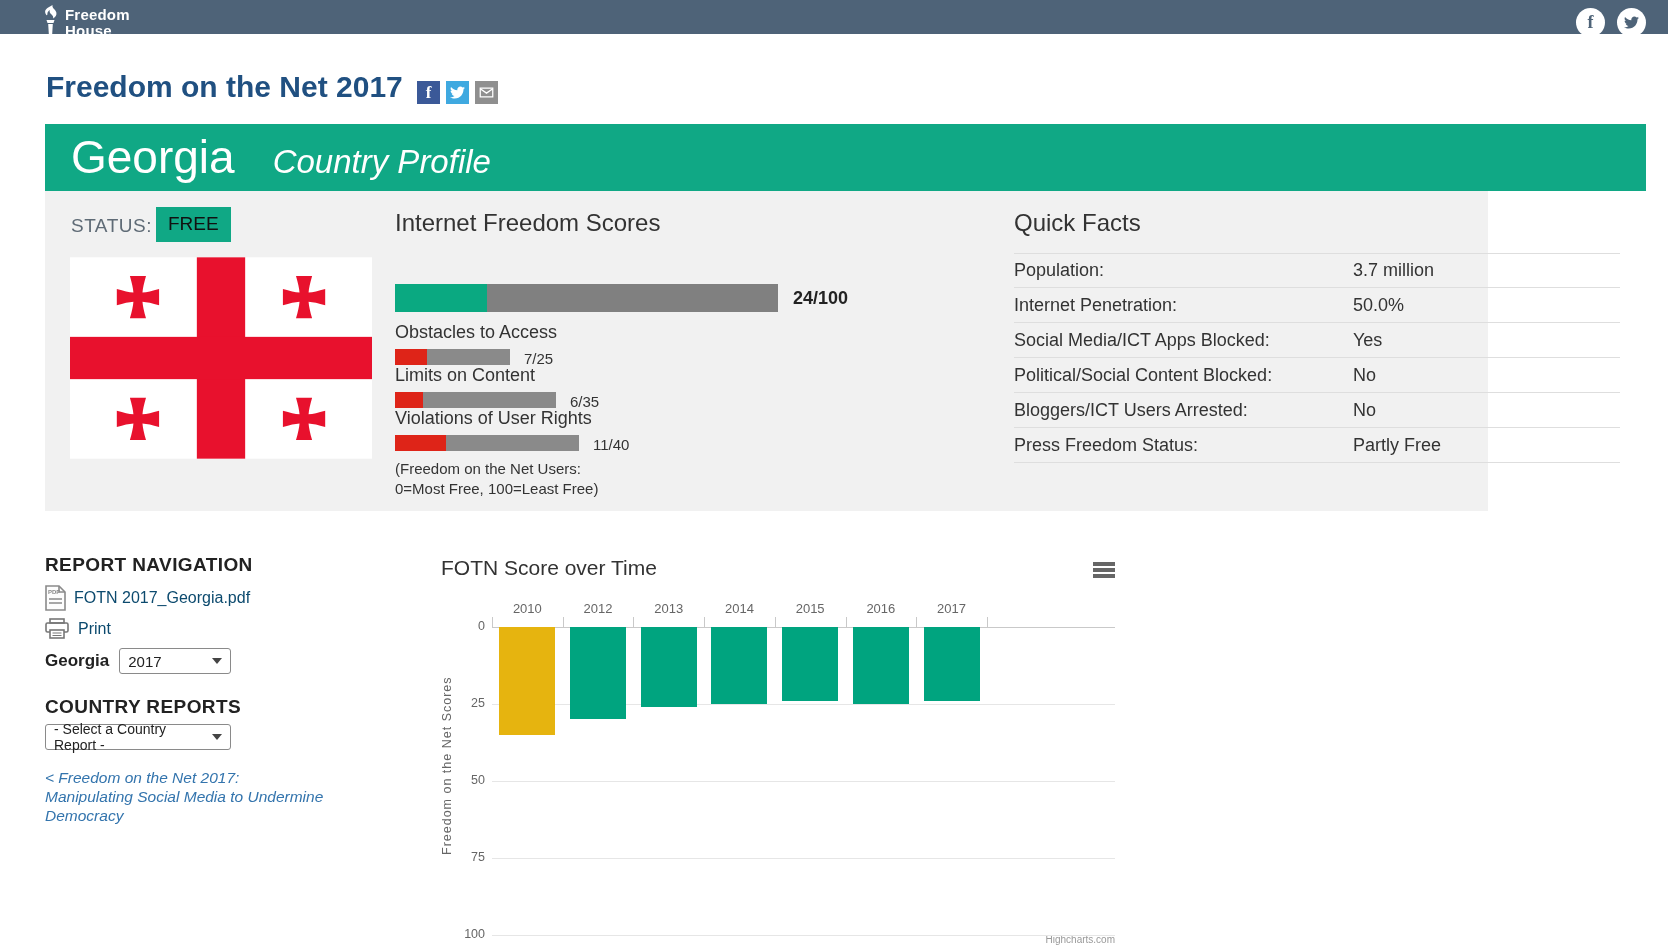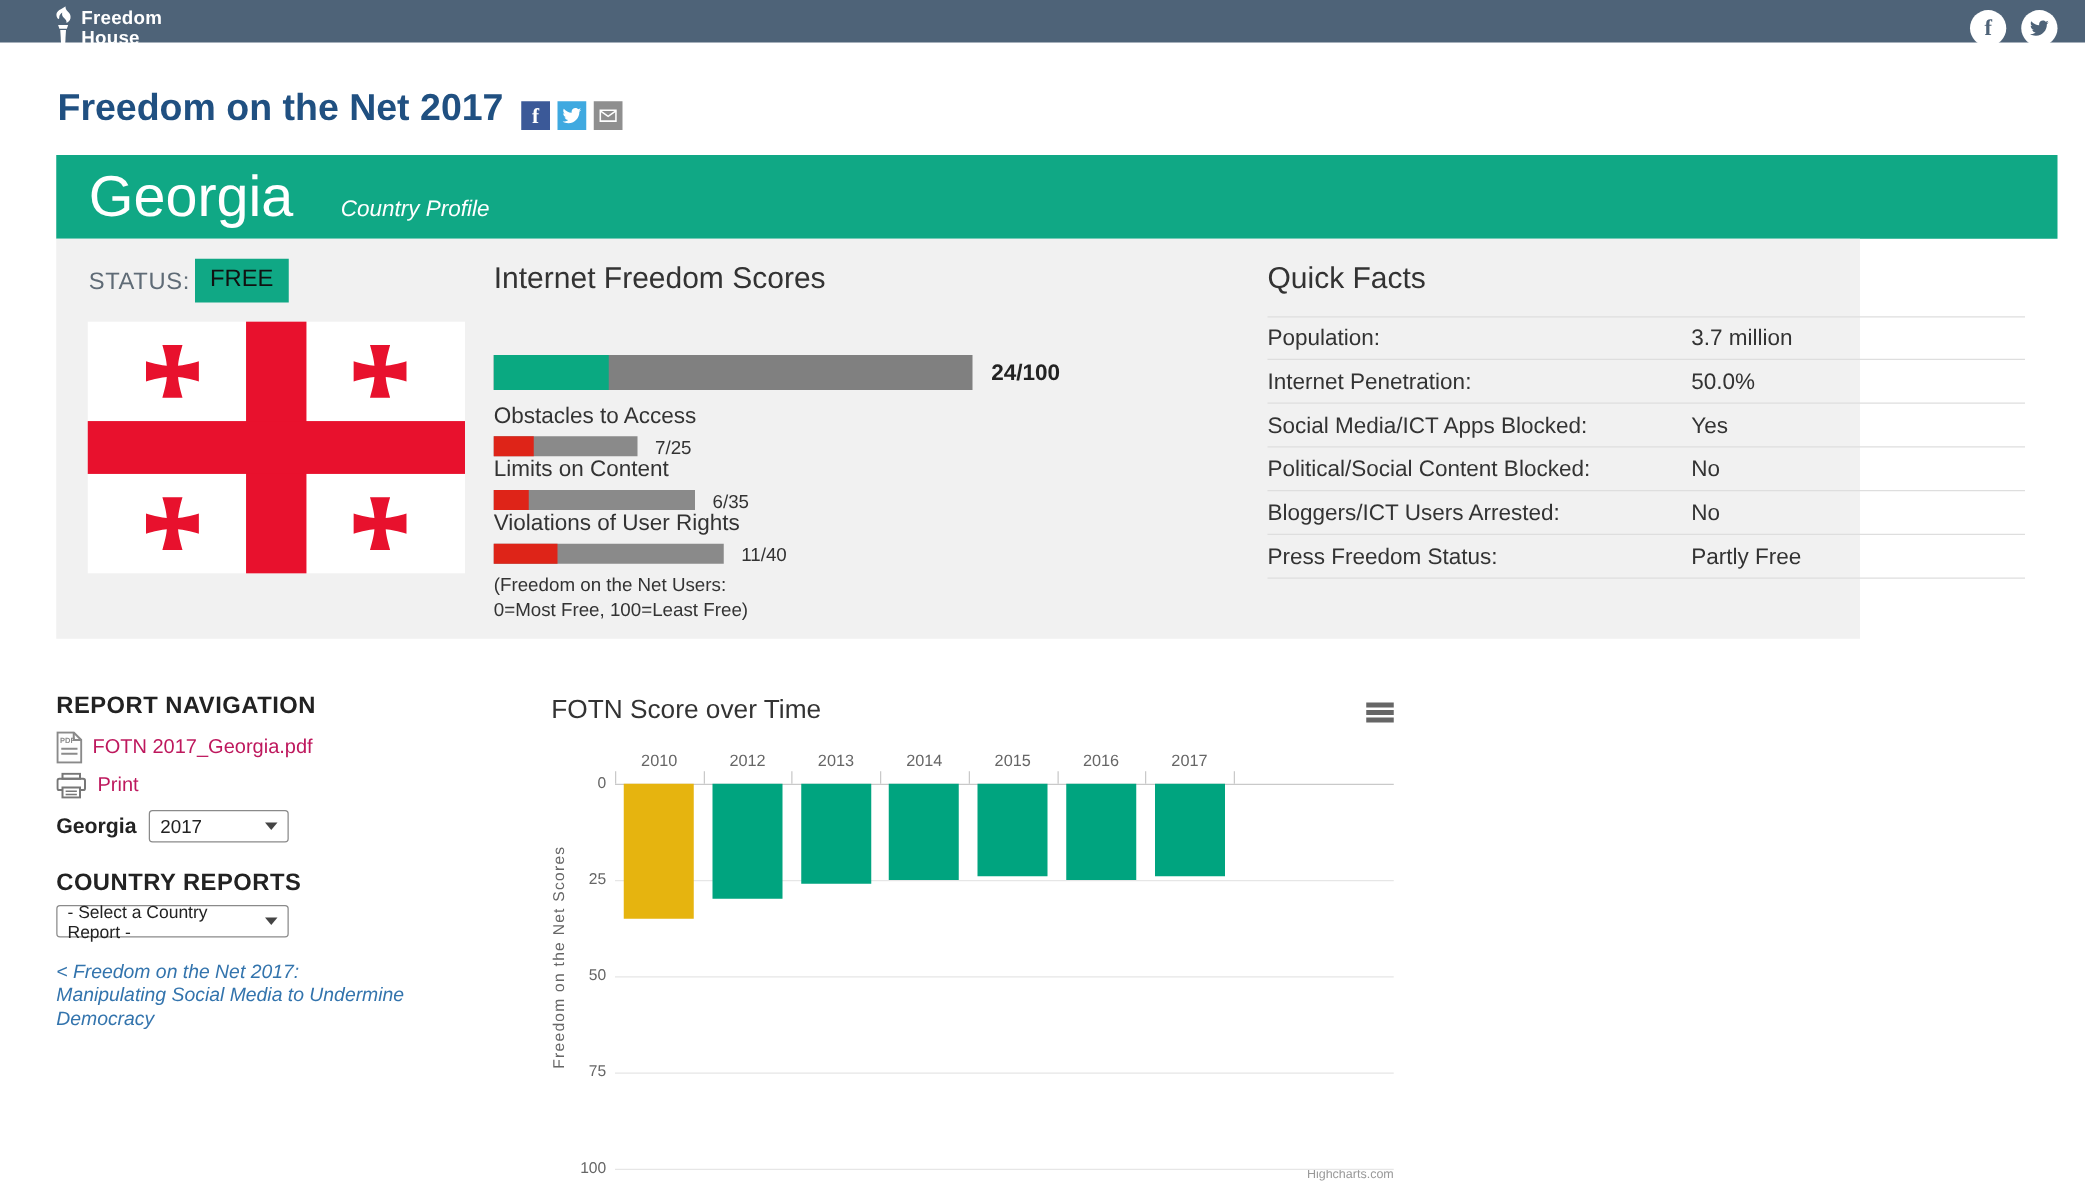--- a/index.html
+++ b/index.html
@@ -23,21 +23,21 @@
   .share-sq { width:23px; height:23px; display:flex; align-items:center; justify-content:center; cursor:pointer; }
   .share-sq svg { width:15px; height:15px; fill:#fff; }
   .sq-fb { background:#3b5998; color:#fff; font-weight:bold; font-size:17px; font-family:"Liberation Serif",serif; }
   .sq-tw { background:#3fa9e0; }
   .sq-mail { background:#8f8f8f; }
 
   
   #banner { position:absolute; left:45px; top:124px; width:1601px; height:67px; background:#10a885;
     display:flex; align-items:baseline; padding-left:26px; }
   #banner .country { color:#fff; font-size:46px; font-weight:400; line-height:67px; }
-  #banner .subtitle { color:#fff; font-size:18px; font-style:italic; margin-left:38px; }
+  #banner .subtitle { color:#fff; font-size:33px; font-style:italic; margin-left:38px; }
 
   
   #card { position:absolute; left:45px; top:191px; width:1443px; height:320px; background:#f1f1f1; }
   #status-label { position:absolute; left:26px; top:24px; font-size:19px; color:#5f6b76; letter-spacing:.5px; }
   #status-badge { position:absolute; left:111px; top:16px; background:#10a885; color:#111;
     font-size:19px; padding:6px 12px 7px; }
   #flag { position:absolute; left:25px; top:64px; width:302px; height:206px; }
 
   #scores { position:absolute; left:350px; top:0; width:450px; height:100%; }
   .sec-heading { font-size:24px; color:#333; font-weight:400; }
@@ -58,21 +58,21 @@
   .qf-row:first-child { border-top:1px solid #dedede; }
   .qf-label { width:339px; font-size:18px; color:#333; }
   .qf-value { font-size:18px; color:#333; }
 
   
   #sidebar { position:absolute; left:45px; top:545px; width:350px; }
   .side-heading { font-size:19px; font-weight:bold; color:#222; letter-spacing:.4px; }
   #rn-heading { position:absolute; left:0; top:9px; }
   #pdf-row { position:absolute; left:0; top:40px; display:flex; align-items:center; gap:8px; }
   #print-row { position:absolute; left:0; top:73px; display:flex; align-items:center; gap:9px; }
-  .side-link { color:#be185d; font-size:16px; text-decoration:none; cursor:pointer; }
+  .side-link { color:#0c4a6e; font-size:16px; text-decoration:none; cursor:pointer; }
   #georgia-row { position:absolute; left:0; top:103px; display:flex; align-items:center; gap:10px; }
   #georgia-row .lbl { font-size:17px; font-weight:bold; color:#222; }
   .fake-select { background:#fff; border:1px solid #8a8a8a; border-radius:3px; height:26px;
     display:flex; align-items:center; justify-content:space-between; padding:0 8px;
     font-size:15px; color:#222; cursor:pointer; }
   .caret { width:0; height:0; border-left:5px solid transparent; border-right:5px solid transparent;
     border-top:6px solid #444; margin-left:10px; }
   #cr-heading { position:absolute; left:0; top:151px; }
   #country-select { position:absolute; left:0; top:179px; width:186px; font-size:14px; }
   #back-link { position:absolute; left:0; top:223px; font-size:15.5px; font-style:italic;

